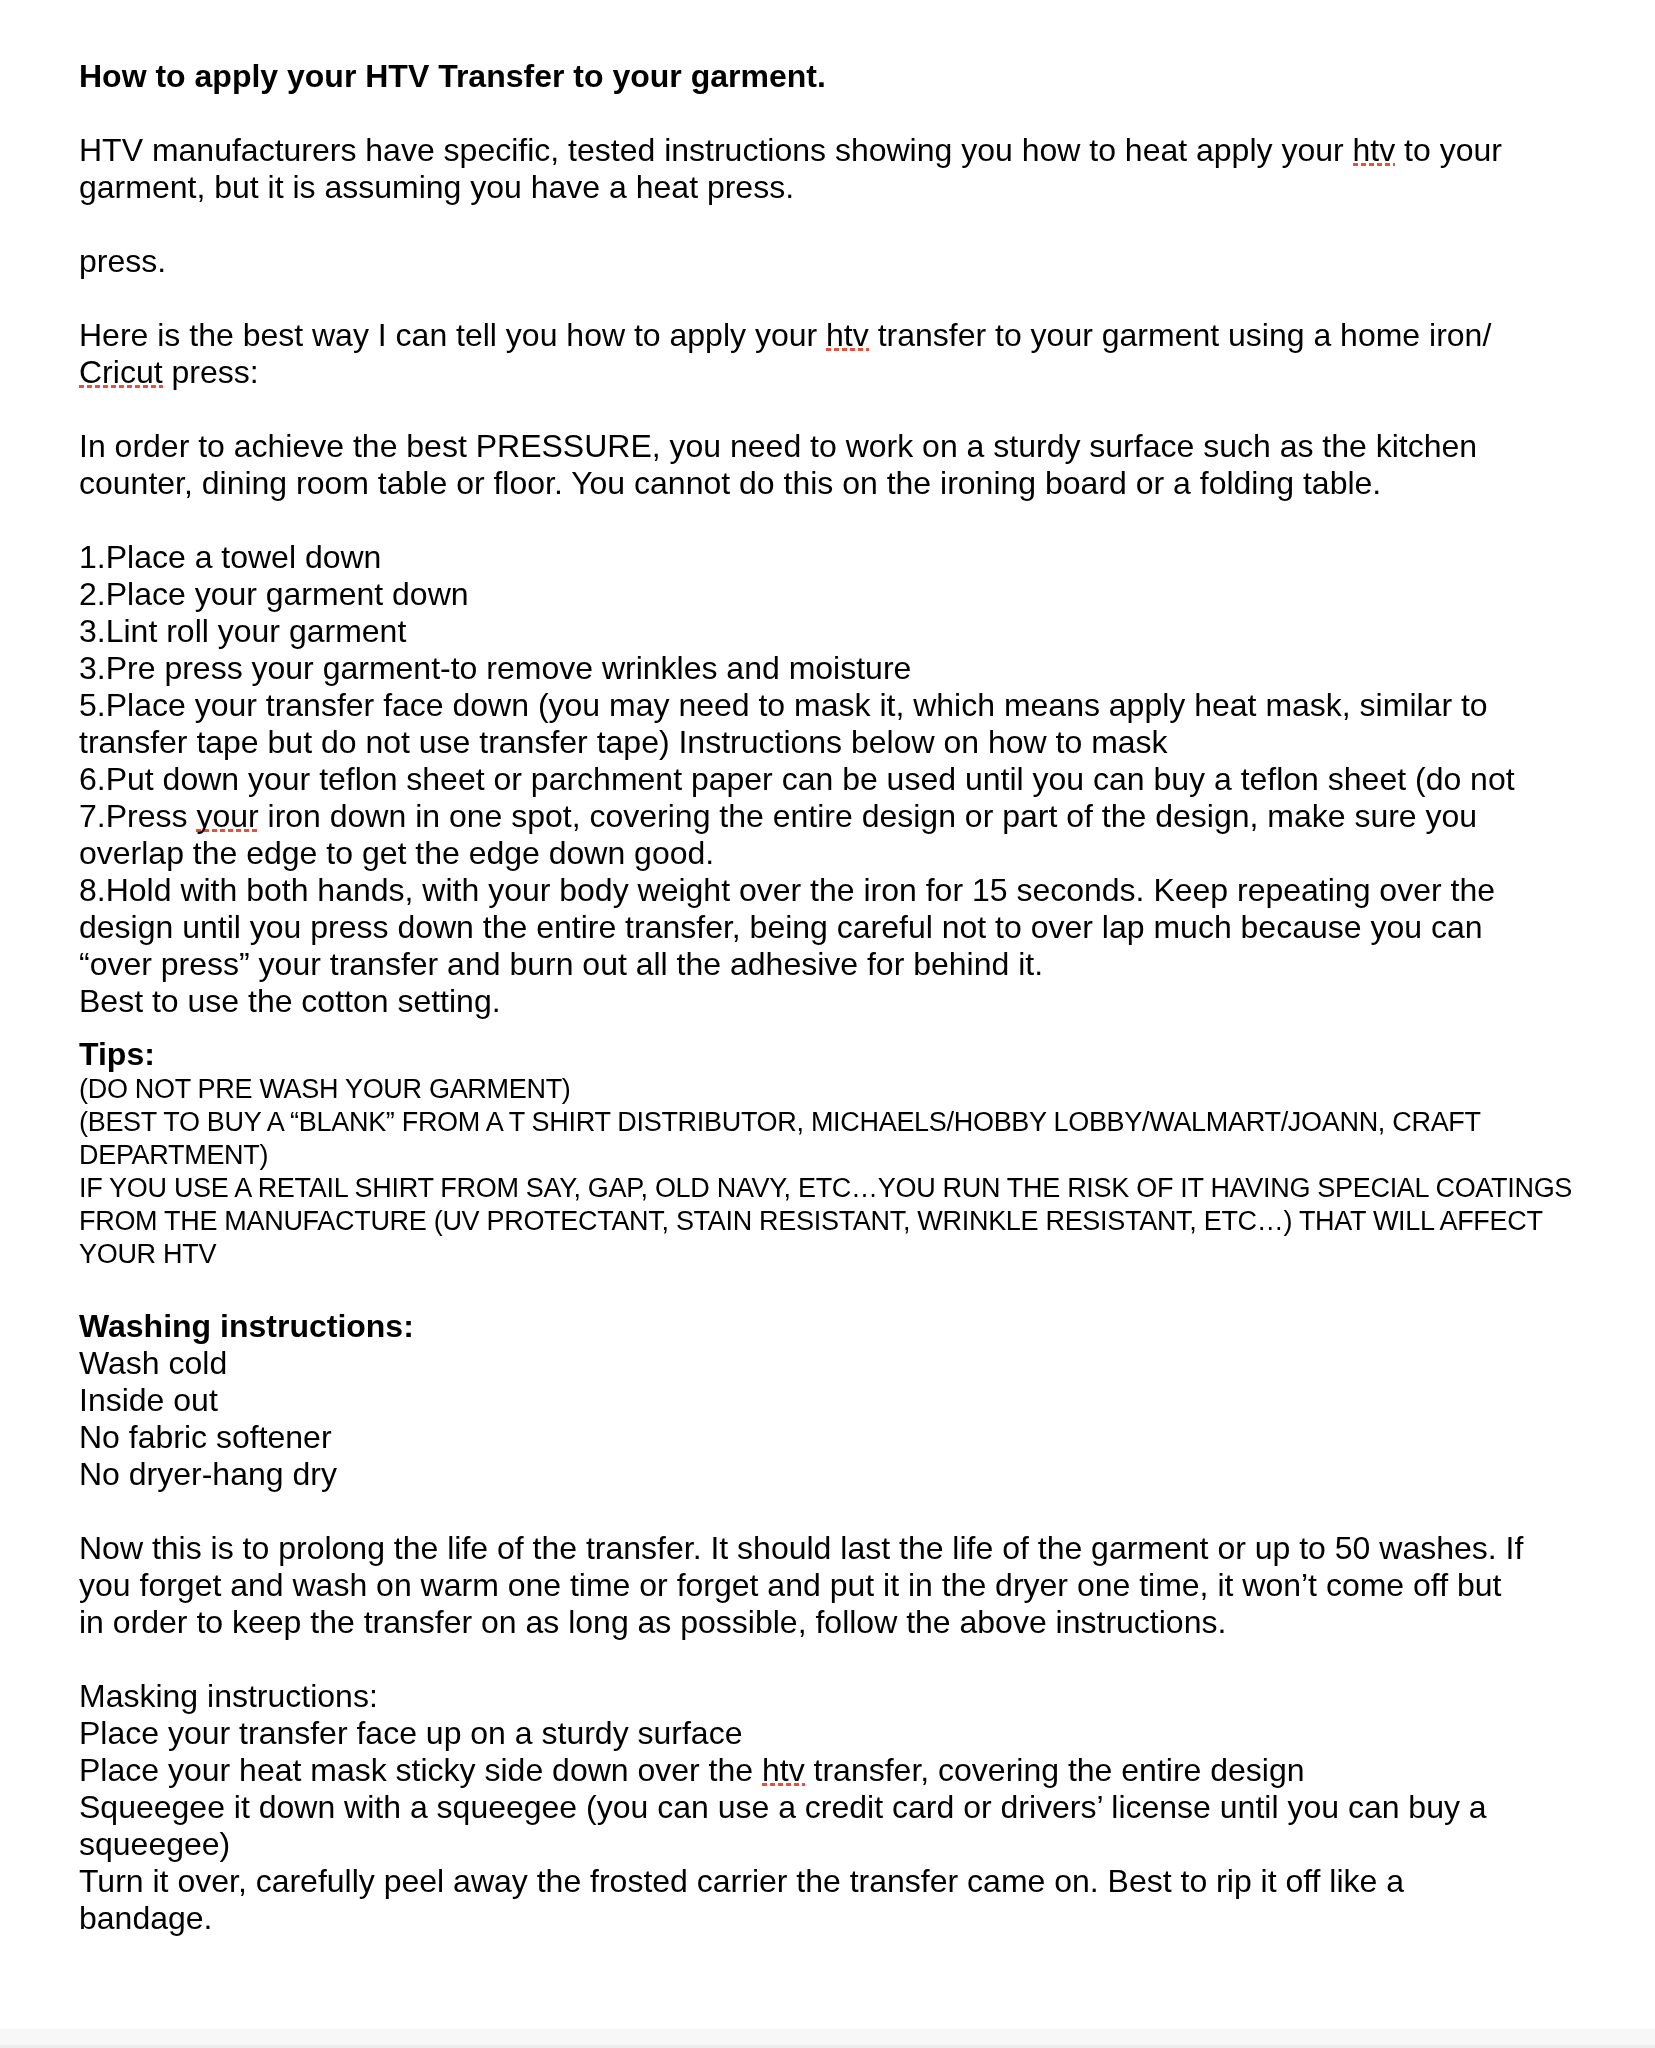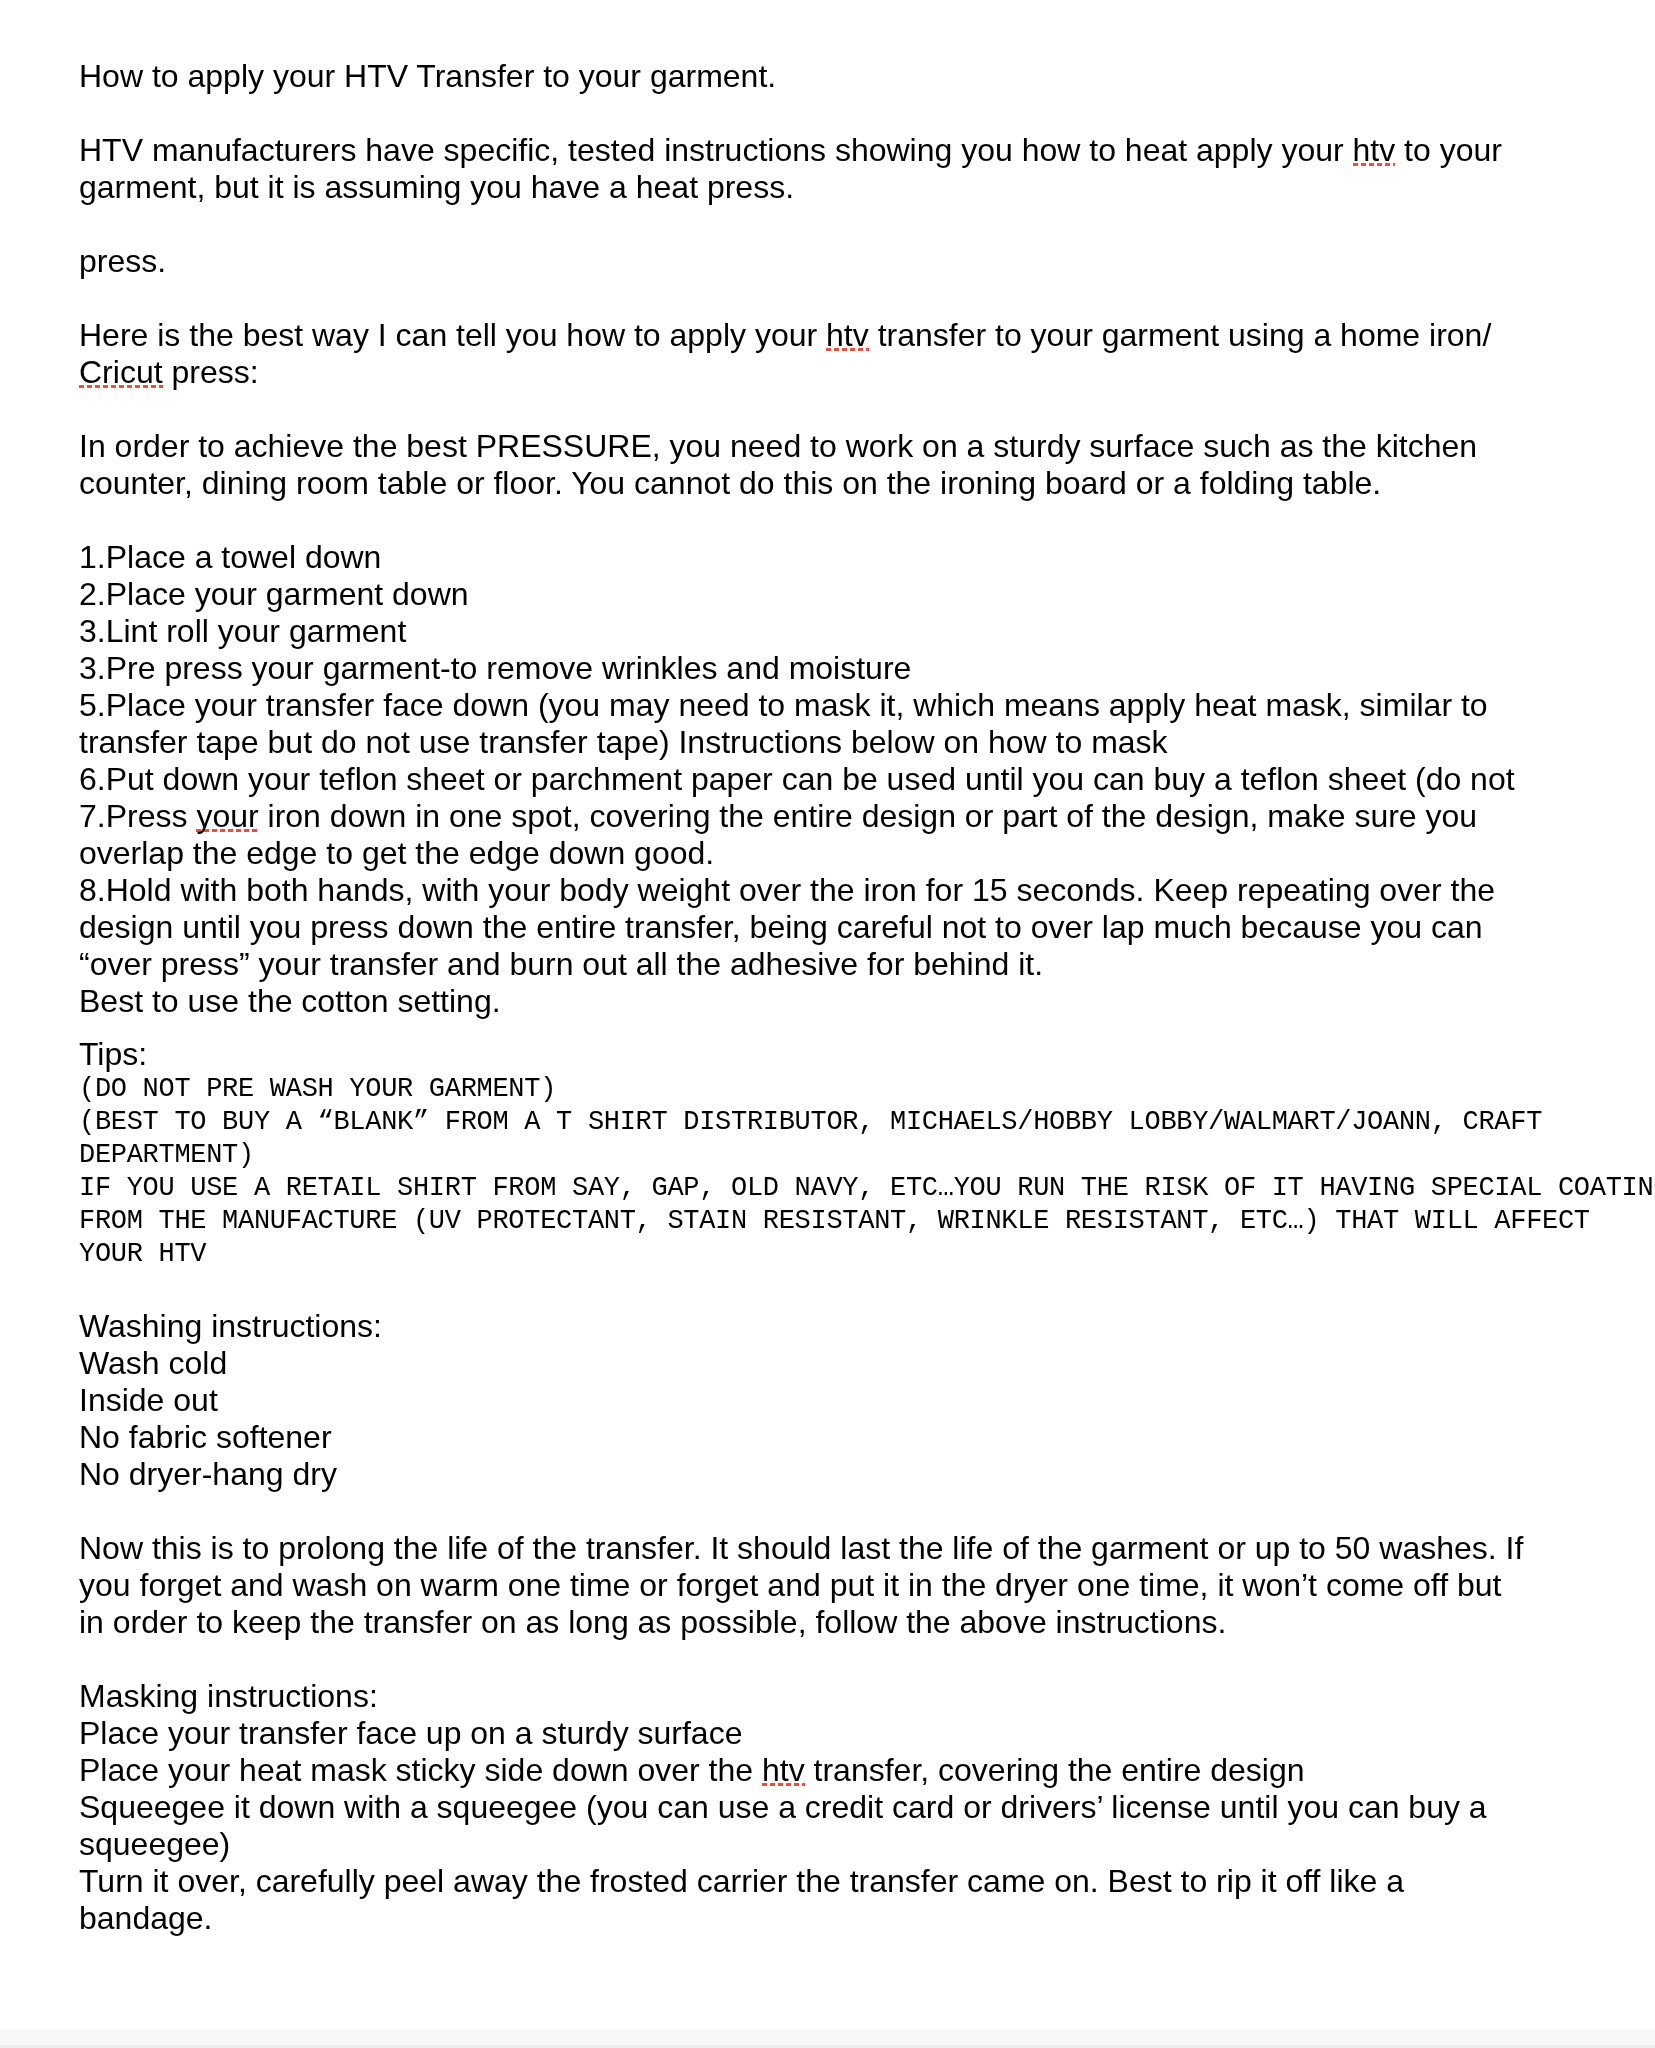--- a/index.html
+++ b/index.html
@@ -11,22 +11,22 @@
     font-family: "Liberation Sans", "DejaVu Sans", sans-serif;
     color: #000000;
   }
   .page {
     position: absolute;
     left: 79px; top: 58px;
     width: 1510px;
   }
   .block { margin: 0; }
   .heading, .paragraph { font-size: 32px; line-height: 37px; }
-  .heading { font-weight: normal; }
-  .small { font-size: 27px; line-height: 33px; letter-spacing: -0.3px; font-family: Liberation Mono, monospace; }
+  .heading { font-weight: bold; }
+  .small { font-size: 27px; line-height: 33px; letter-spacing: -0.3px; }
   .spacer { height: 37px; }
   .tight { margin-top: 16px; }
   .line { white-space: pre; }
   
   .sp {
     background-image: repeating-linear-gradient(to right, #e6503c 0 5px, rgba(0,0,0,0) 5px 8px);
     background-repeat: repeat-x;
     background-size: 8px 3px;
     background-position: 0 calc(100% - 2px);
   }

